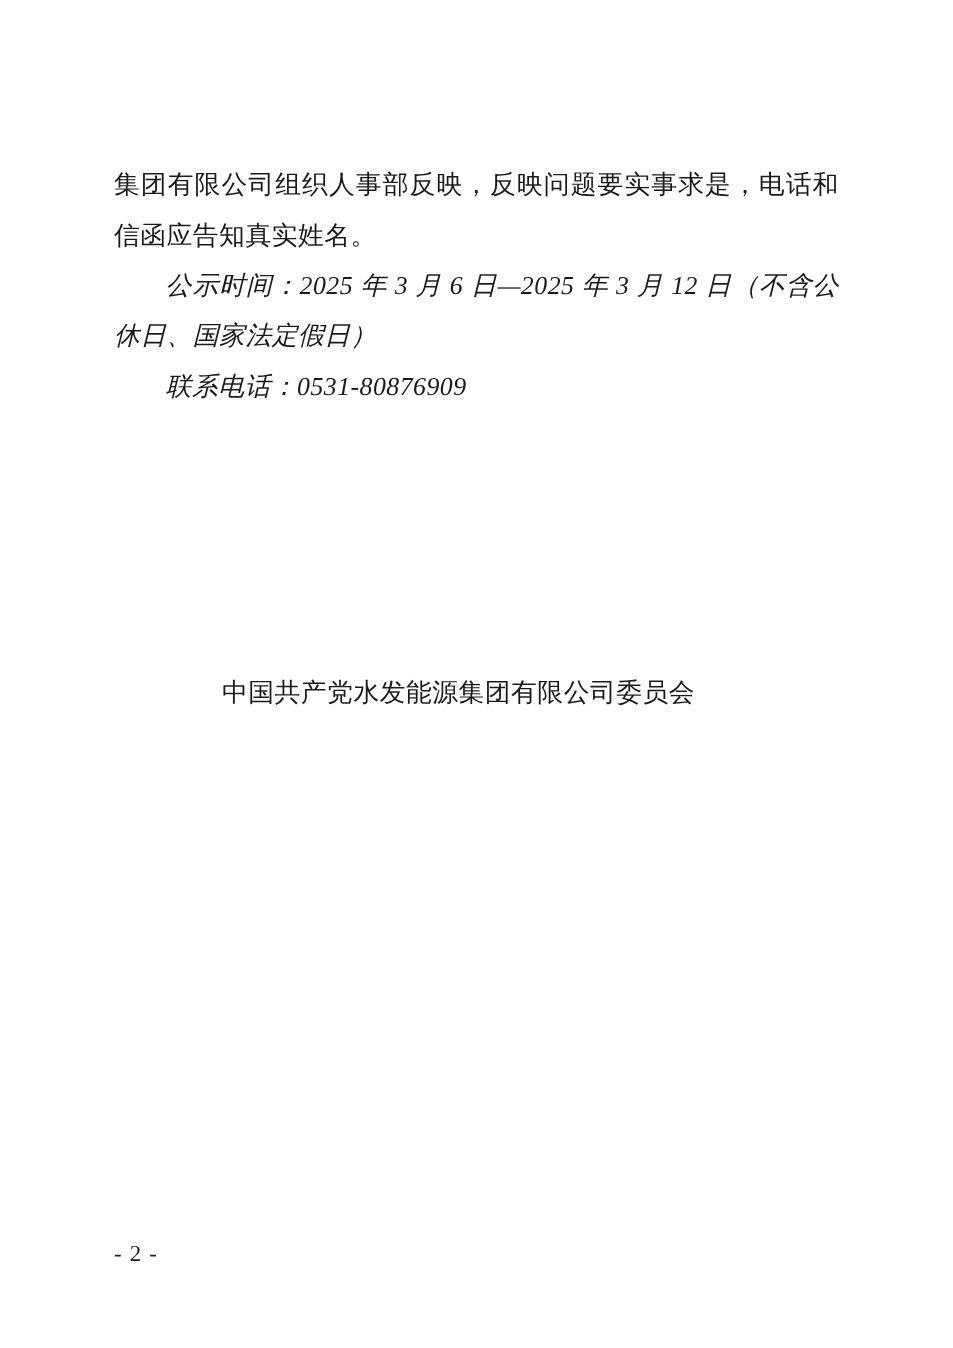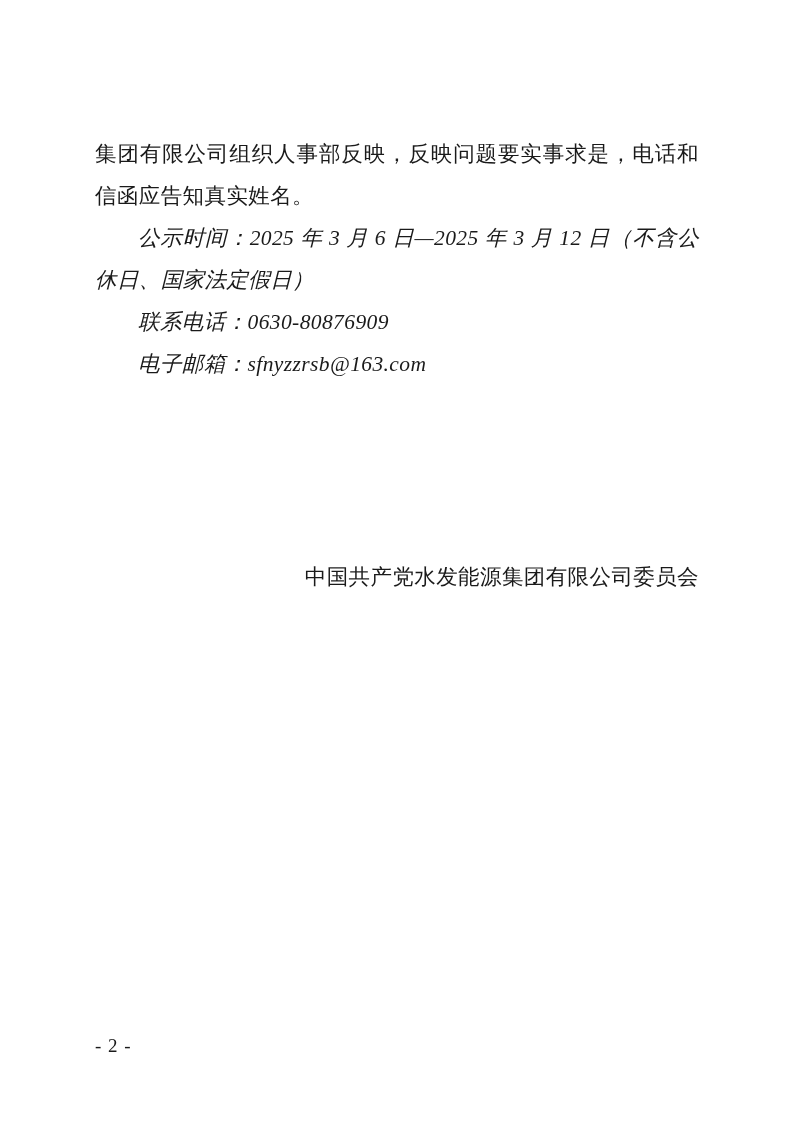--- a/index.html
+++ b/index.html
@@ -42,21 +42,21 @@
     font-style: italic;
   }
   .mono-ish {
     font-family: "Liberation Serif", serif;
   }
   .sign-block {
     position: absolute;
     left: 95px;
     top: 556px;
     width: 604px;
-    text-align: right;
+    text-align: left;
   }
   .sign-line {
     font-size: 21.5px;
     line-height: 42px;
     letter-spacing: 0.4px;
     margin: 0;
     padding-left: 90px;
   }
   .sign-date {
     font-size: 21.5px;
@@ -75,22 +75,21 @@
   }
 </style>
 </head>
 <body>
 
 <div class="page">
 
   <div class="body-block">
     <p class="para">集团有限公司组织人事部反映，反映问题要实事求是，电话和信函应告知真实姓名。</p>
     <p class="para indent">公示时间：2025 年 3 月 6 日—2025 年 3 月 12 日（不含公休日、国家法定假日）</p>
-    <p class="para indent mono-ish">联系电话：0630-80876909</p>
-    <p class="para indent mono-ish">电子邮箱：sfnyzzrsb@163.com</p>
+    <p class="para indent mono-ish">联系电话：0531-80876909</p>
   </div>
 
   <div class="sign-block">
     <p class="sign-line">中国共产党水发能源集团有限公司委员会</p>
   </div>
 
   <div class="page-number">- 2 -</div>
 
 </div>
 

